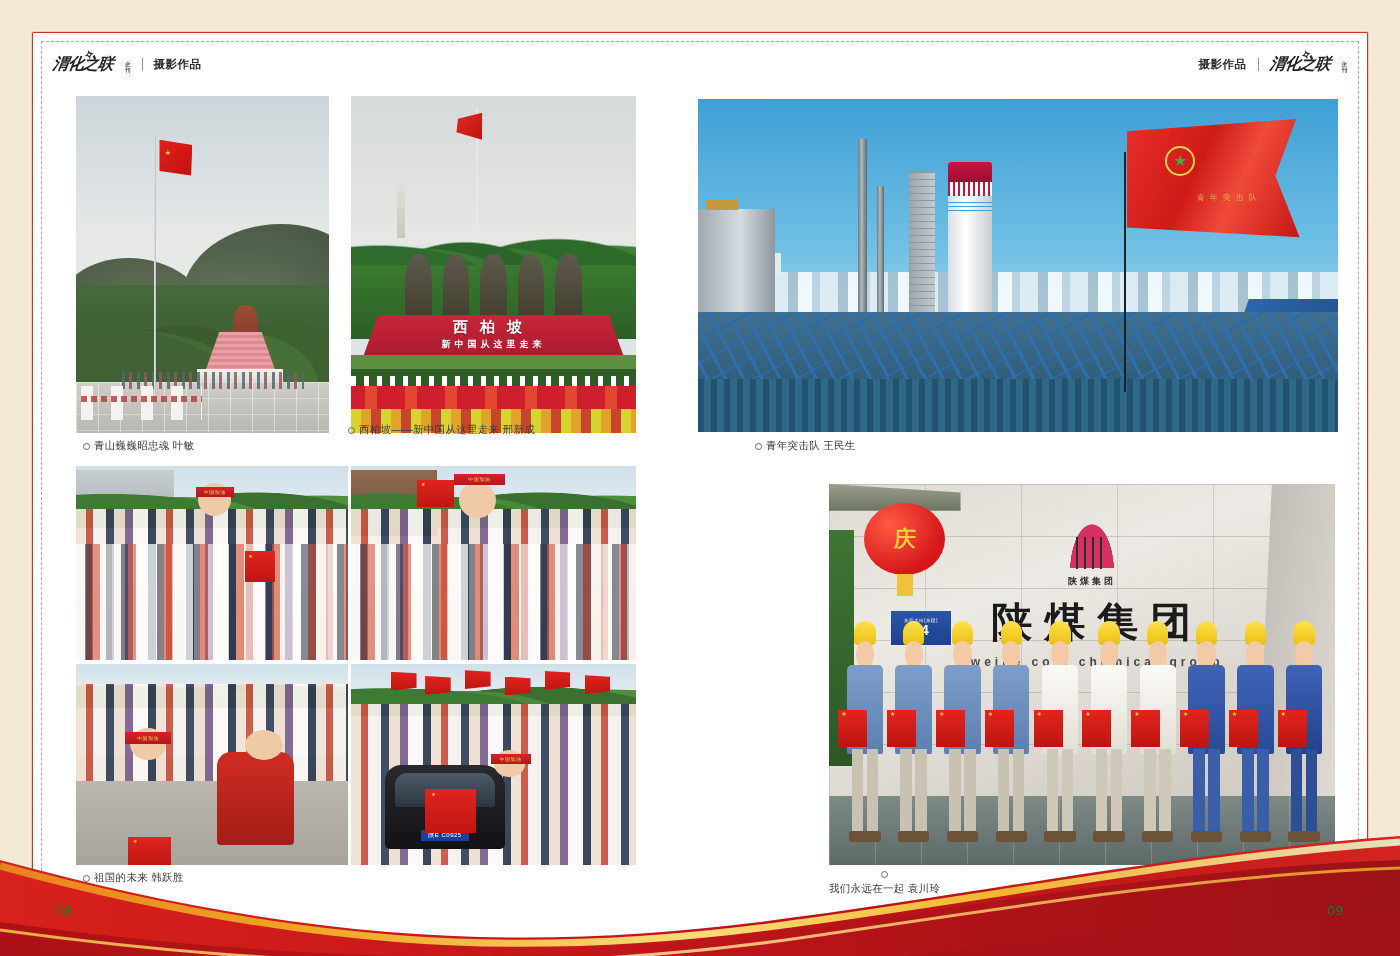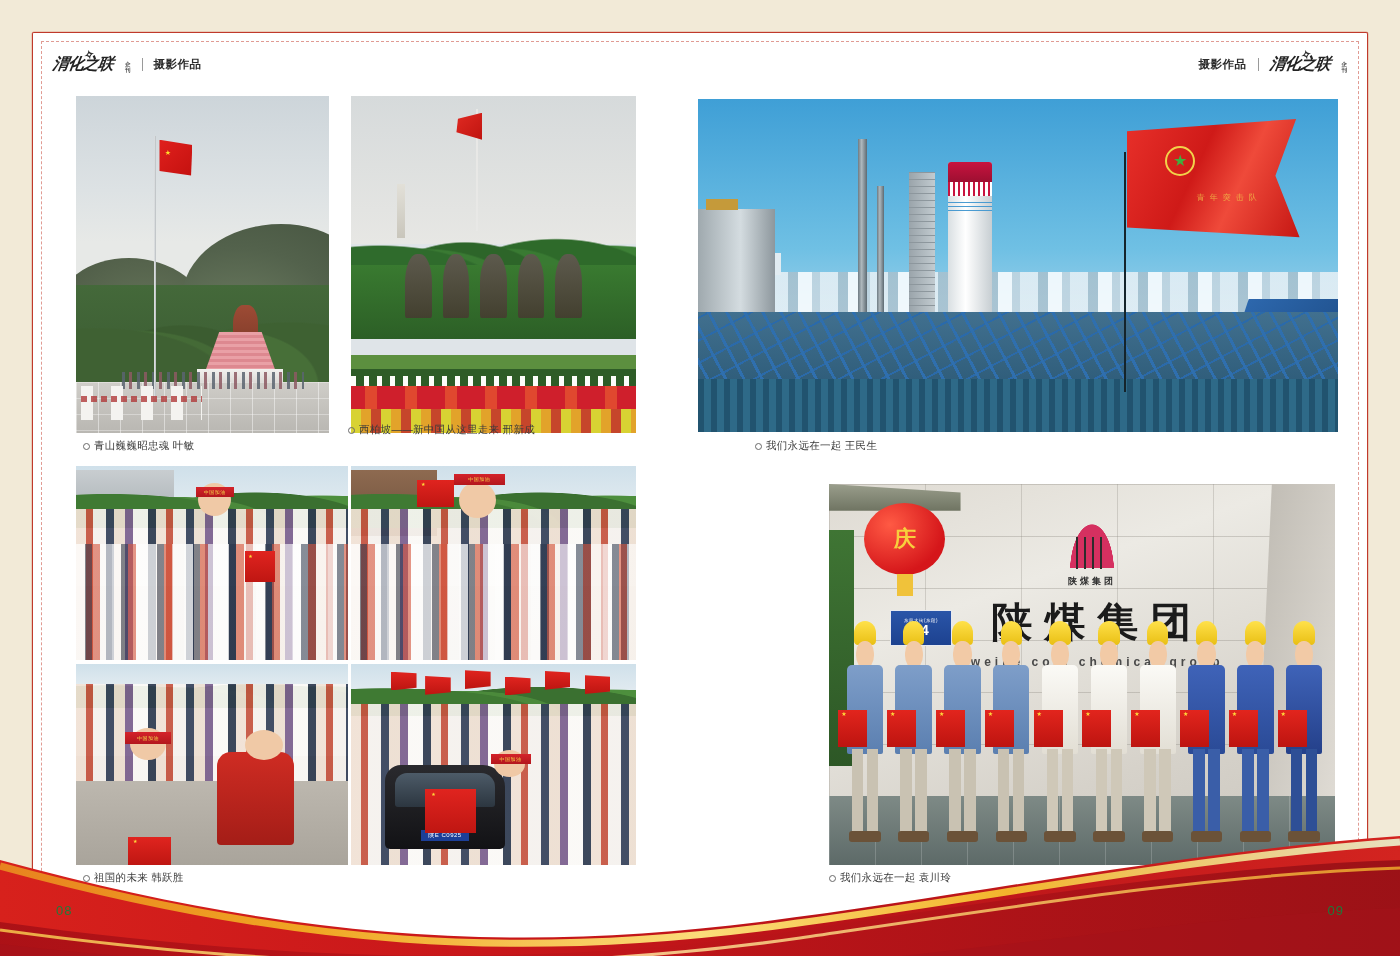--- a/index.html
+++ b/index.html
@@ -385,20 +385,24 @@
       <div class="p2-tower"></div>
       <div class="p2-conifers"></div>
       <div class="p2-bush"></div>
       <div class="p2-statues">
         <i></i>
           <i></i>
           <i></i>
           <i></i>
           <i></i>
       </div>
+      <div class="p2-bed">
+        <div class="p2-bed-txt">西柏坡</div>
+        <div class="p2-bed-txt2">新中国从这里走来</div>
+      </div>
       <div class="p2-grass"></div>
       <div class="p2-hedge"></div>
       <div class="p2-whiteflow"></div>
       <div class="p2-flowers"></div>
       <div class="p2-flowers2"></div>
     </div>
     <div class="caption" style="left:315px;top:390px;">
       <span class="cap-bullet"></span>
       <span>西柏坡——新中国从这里走来  邢新成</span>
     </div>
@@ -417,21 +421,21 @@
       <div class="p3-blueroof"></div>
       <div class="p3-pipes"></div>
       <div class="p3-deck"></div>
       <div class="p3-flagpole"></div>
       <div class="p3-flag"></div>
       <div class="p3-emblem">★</div>
       <div class="p3-flagtxt">青年突击队</div>
     </div>
     <div class="caption" style="left:722px;top:406px;">
       <span class="cap-bullet"></span>
-      <span>我们永远在一起  王民生</span>
+      <span>青年突击队  王民生</span>
     </div>
 
     <div class="photo q" style="left:43px;top:433px;width:272px;height:194px;">
       <div class="crowd-base">
         <div class="c-sky"></div>
         <div class="c-bldg"></div>
         <div class="c-trees"></div>
         <div class="c-ground"></div>
         <div class="c-people"></div>
         <div class="c-people2"></div>
@@ -598,21 +602,21 @@
             <div class="w-helmet"></div>
             <div class="w-face"></div>
             <div class="w-body" style="background:linear-gradient(#3f63b8,#24408a)"></div>
             <div class="w-legs" style="background:repeating-linear-gradient(90deg,#2e4f96 0 44%,transparent 44% 56%,#2e4f96 56% 100%)"></div>
             <div class="w-shoe"></div>
             <div class="w-flag"></div>
           </div>
       </div>
     </div>
 
-    <div class="caption" style="left:796px;top:838px;">
+    <div class="caption" style="left:796px;top:838px;flex-direction:column;">
       <span class="cap-bullet"></span>
       <span>我们永远在一起  袁川玲</span>
     </div>
 
   </div>
 
   <svg class="ribbon" viewBox="0 0 1400 130" preserveAspectRatio="none">
     <defs>
       <linearGradient id="gRed" x1="0" y1="0" x2="1" y2="0">
         <stop offset="0%" stop-color="#d7211c"></stop>

